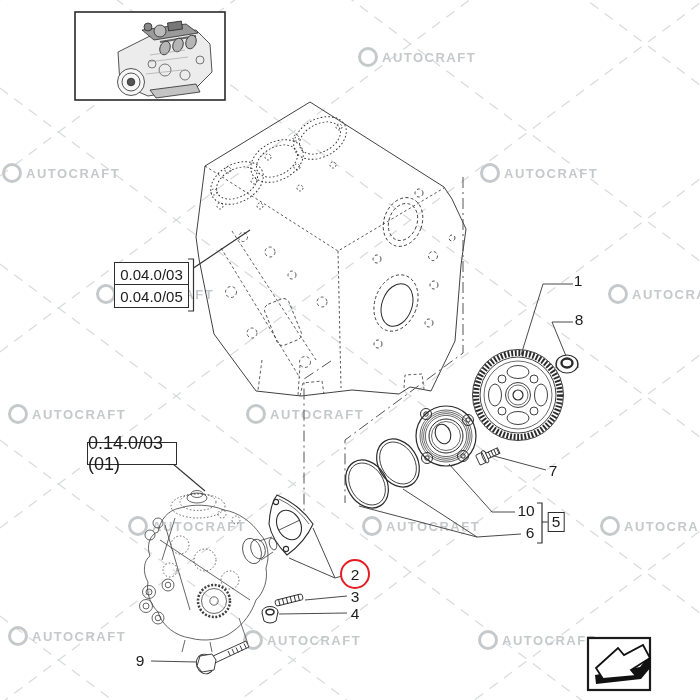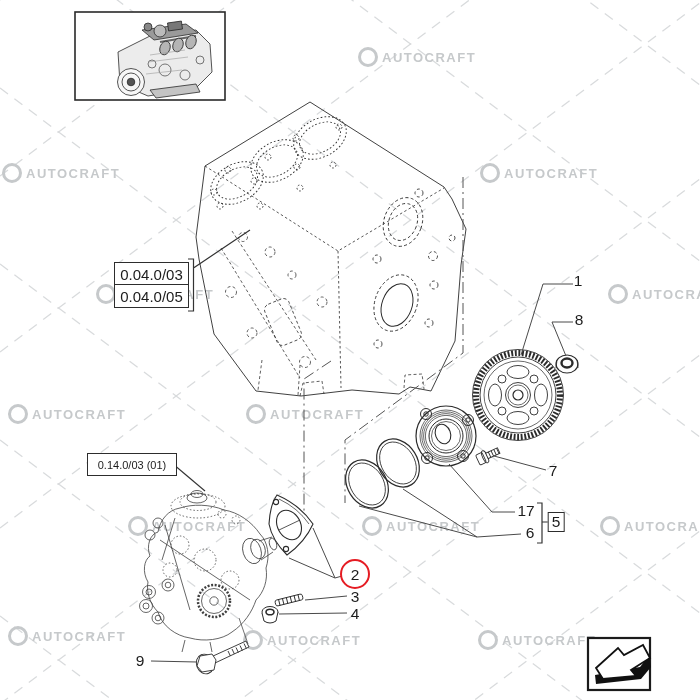--- a/index.html
+++ b/index.html
@@ -307,26 +307,26 @@
 
     <g>
       <rect x="588" y="638" width="62" height="52" fill="#fff" stroke="#1b1b1b" stroke-width="2.2"></rect>
       <path d="M595,675 L640,667 L649,656 L651,667 L641,679 L596,684 Z" fill="#111"></path>
       <path d="M596,668 L618,648 L624,655 L643,645 L650,658 L631,670 L636,676 L603,679 Z" fill="#fff" stroke="#111" stroke-width="1.8"></path>
     </g>
   </svg>
 
   <div class="ref" style="left:114px;top:262px;width:73px;height:22px">0.04.0/03</div>
   <div class="ref" style="left:114px;top:284px;width:73px;height:22px">0.04.0/05</div>
-  <div class="ref" style="left:87px;top:453px;width:88px;height:21px;font-size:11px">0.14.0/03 (01)</div>
+  <div class="ref" style="left:87px;top:442px;width:88px;height:21px;font-size:18px">0.14.0/03 (01)</div>
 
   <div class="co" style="left:578px;top:281px">1</div>
   <div class="co" style="left:579px;top:320px">8</div>
   <div class="co" style="left:553px;top:471px">7</div>
-  <div class="co" style="left:526px;top:511px">17</div>
+  <div class="co" style="left:526px;top:511px">10</div>
   <div class="co" style="left:530px;top:533px">6</div>
   <div class="co co-box" style="left:556px;top:522px">5</div>
   <div class="co-ring" style="left:355px;top:574px"></div>
   <div class="co" style="left:355px;top:575px">2</div>
   <div class="co" style="left:355px;top:597px">3</div>
   <div class="co" style="left:355px;top:614px">4</div>
   <div class="co" style="left:140px;top:661px">9</div>
 
 </div>
 

